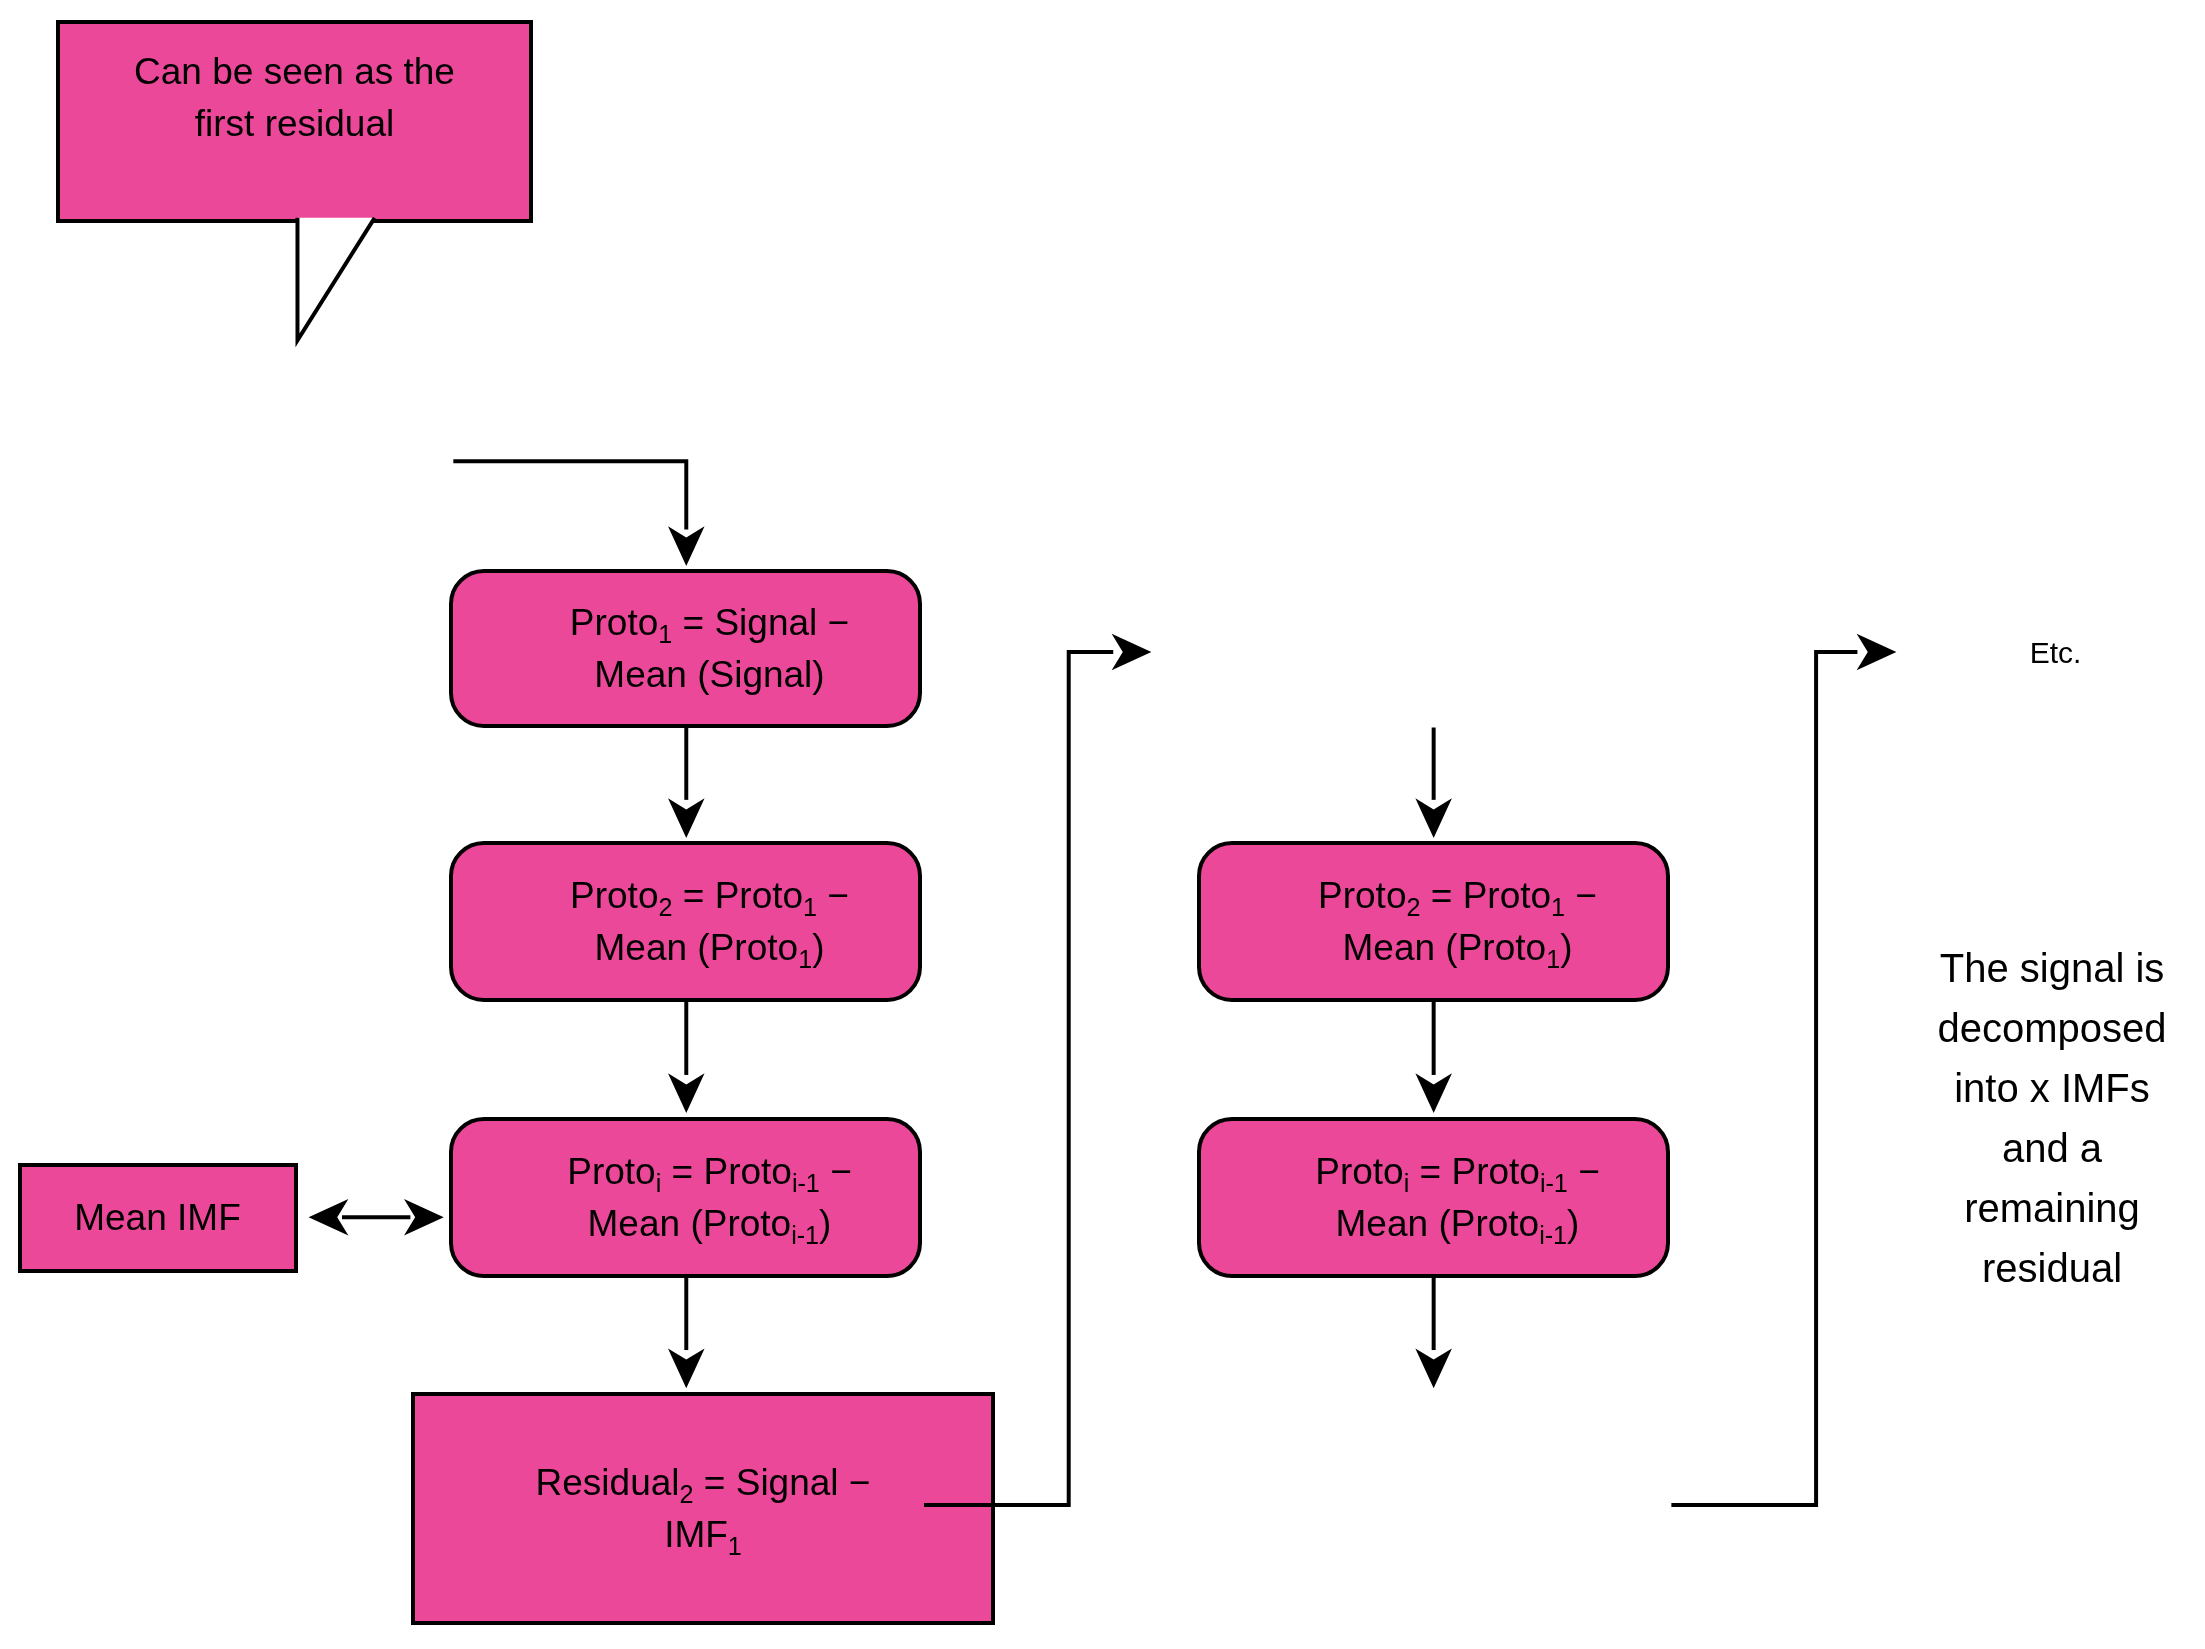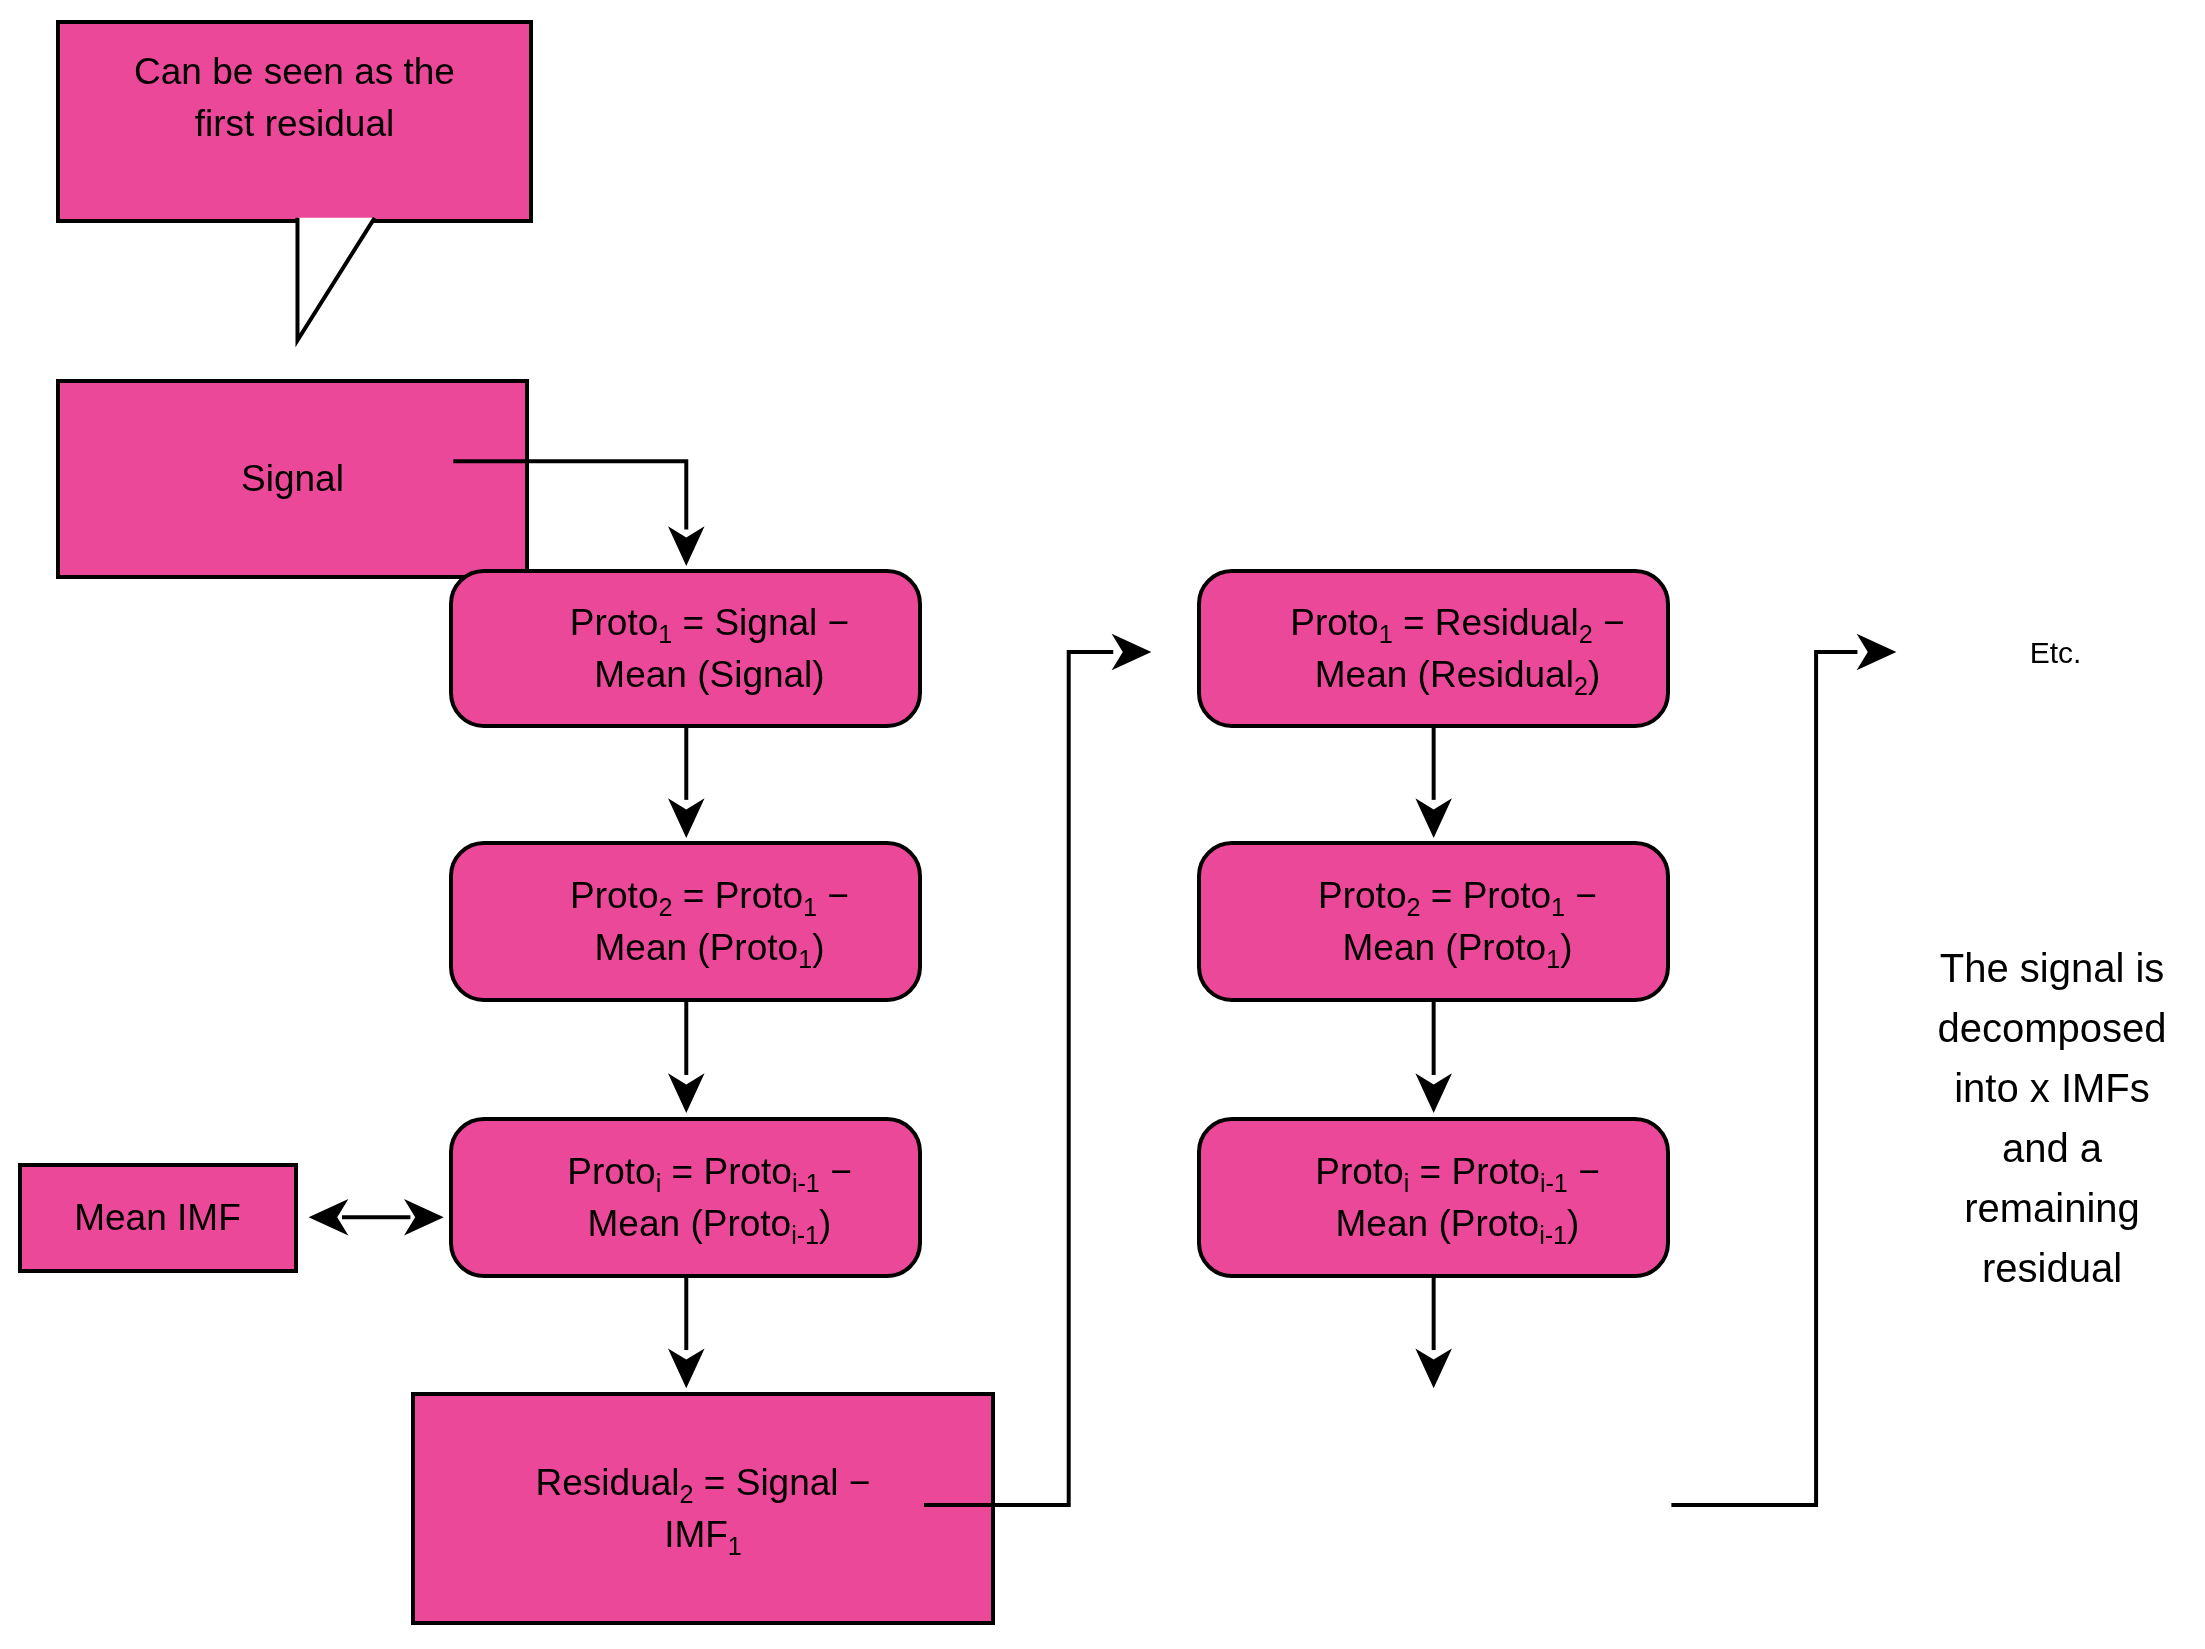--- a/index.html
+++ b/index.html
@@ -88,44 +88,38 @@
 </style>
 </head>
 <body>
 
 <div class="canvas">
 
   <div class="box" id="callout">
     <span>Can be seen as the<br>first residual</span>
   </div>
 
-  <div class="box" id="signal">
-    <span>Signal</span>
-  </div>
 
   <div class="box" id="first-imf">
     <span>Mean IMF</span>
   </div>
 
   <div class="box rounded" id="c1-step1">
     <span>Proto<sub>1</sub> = Signal −<br>Mean (Signal)</span>
   </div>
   <div class="box rounded" id="c1-step2">
     <span>Proto<sub>2</sub> = Proto<sub>1</sub> −<br>Mean (Proto<sub>1</sub>)</span>
   </div>
   <div class="box rounded" id="c1-step3">
     <span>Proto<sub>i</sub> = Proto<sub>i-1</sub> −<br>Mean (Proto<sub>i-1</sub>)</span>
   </div>
   <div class="box" id="c1-residual">
     <span>Residual<sub>2</sub> = Signal −<br>IMF<sub>1</sub></span>
   </div>
 
-  <div class="box rounded" id="c2-step1">
-    <span>Proto<sub>1</sub> = Residual<sub>2</sub> −<br>Mean (Residual<sub>2</sub>)</span>
-  </div>
   <div class="box rounded" id="c2-step2">
     <span>Proto<sub>2</sub> = Proto<sub>1</sub> −<br>Mean (Proto<sub>1</sub>)</span>
   </div>
   <div class="box rounded" id="c2-step3">
     <span>Proto<sub>i</sub> = Proto<sub>i-1</sub> −<br>Mean (Proto<sub>i-1</sub>)</span>
   </div>
 
   <div class="label etc-label" id="etc">
     <span>Etc.</span>
   </div>

